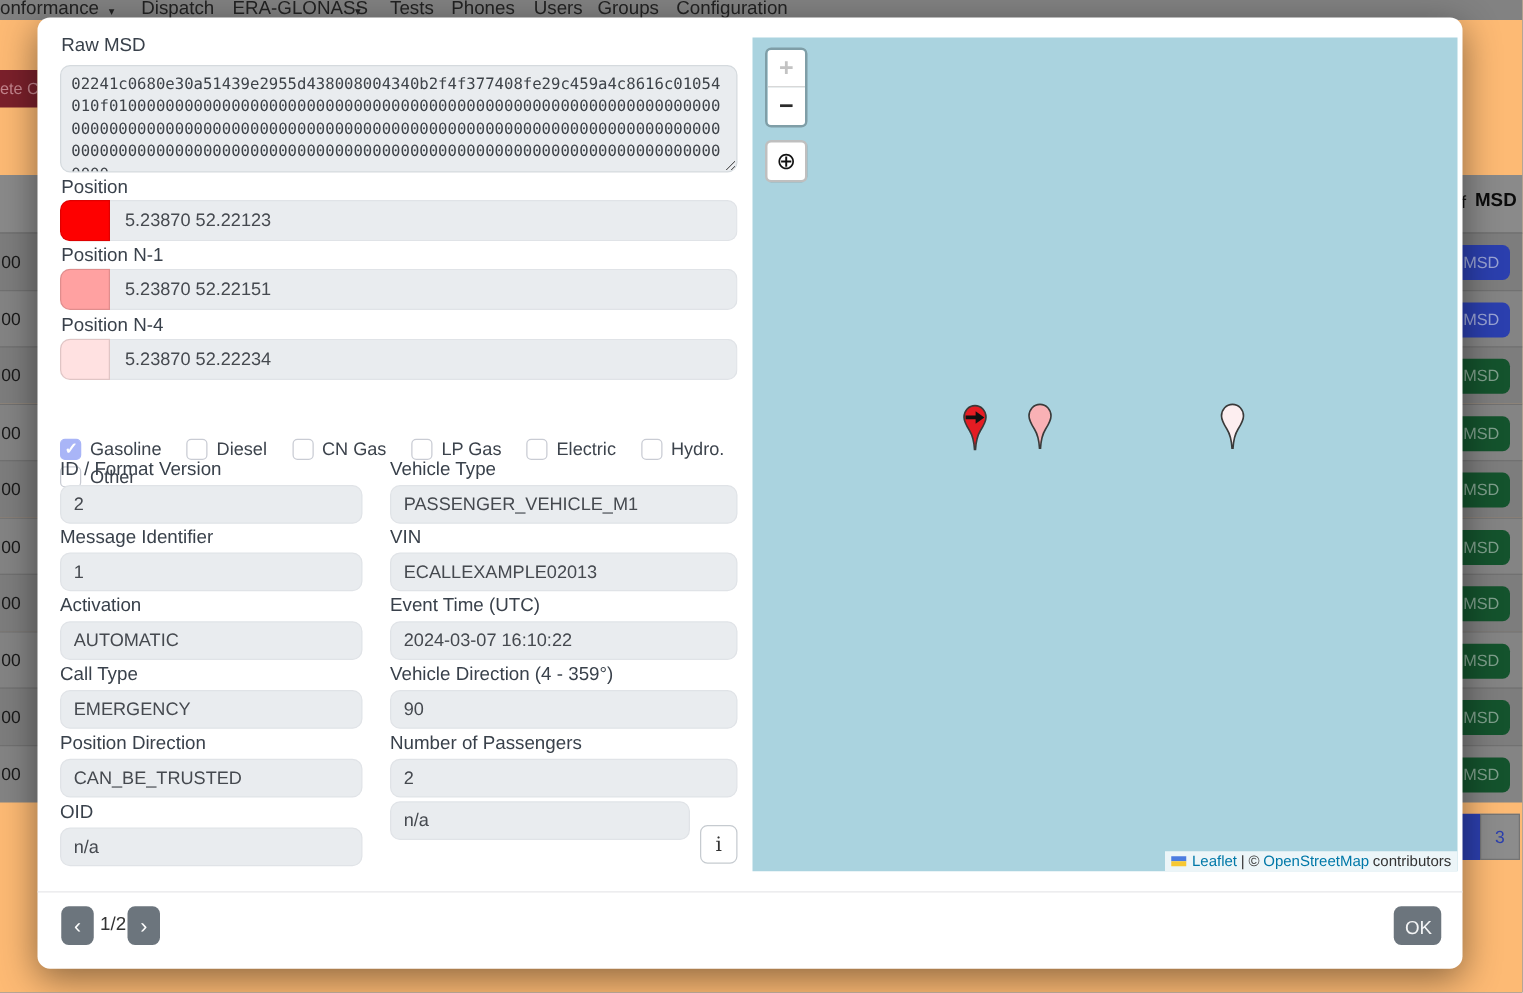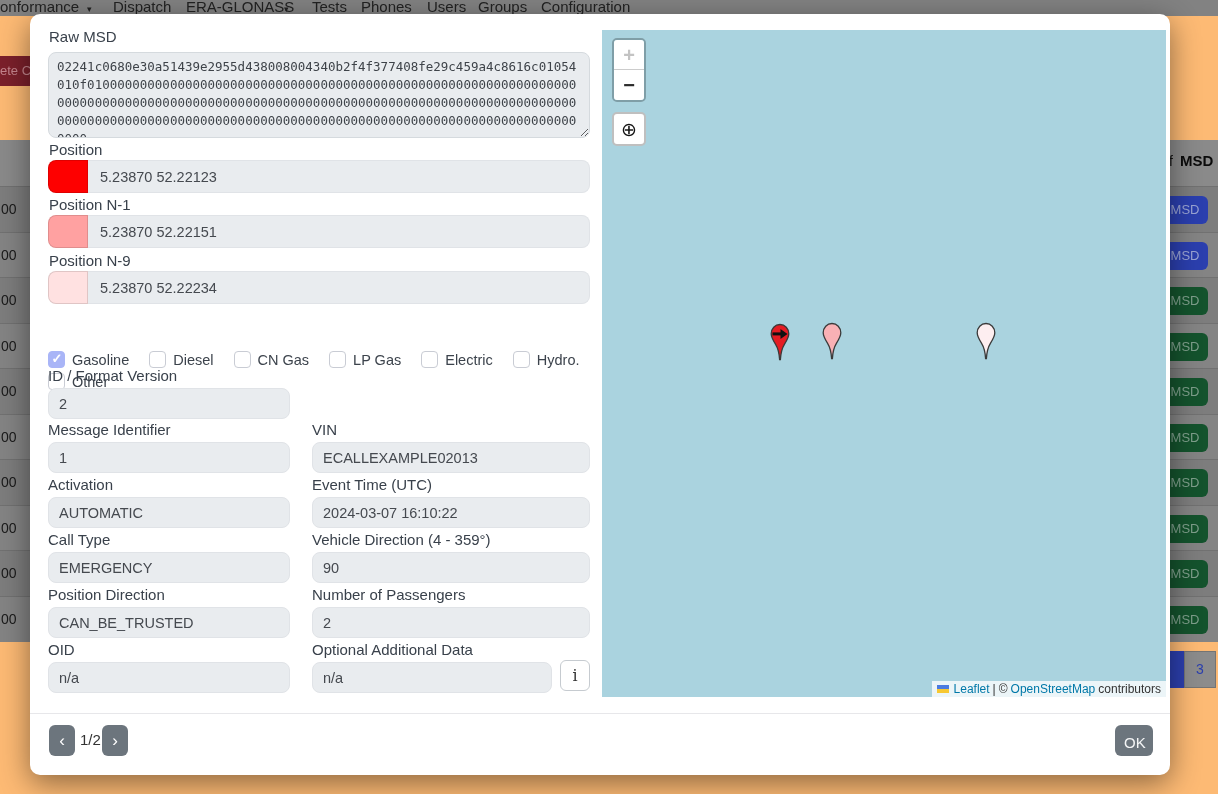--- a/index.html
+++ b/index.html
@@ -156,21 +156,21 @@
       <div class="swatch" style="background:#fe0000"></div>
       <input readonly="" value="5.23870 52.22123" style="">
     </div>
 
     <div class="lbl" style="left:19px;top:182px">Position N-1</div>
     <div class="pos-field" style="top:201px">
       <div class="swatch" style="background:#ffa1a1"></div>
       <input readonly="" value="5.23870 52.22151" style="">
     </div>
 
-    <div class="lbl" style="left:19px;top:238px">Position N-9</div>
+    <div class="lbl" style="left:19px;top:238px">Position N-4</div>
     <div class="pos-field" style="top:257px">
       <div class="swatch" style="background:#ffe1e1"></div>
       <input readonly="" value="5.23870 52.22234" style="">
     </div>
 
     <div class="fuel">
       <label class="fuel-item">
           <span class="cb checked"></span>
           <span>Gasoline</span>
         </label>
@@ -197,20 +197,24 @@
       <label class="fuel-item">
           <span class="cb"></span>
           <span>Other</span>
         </label>
     </div>
 
     <div class="field" style="left:18px;top:353px;width:242px">
       <div class="flabel">ID / Format Version</div>
       <input readonly="" value="2" style="">
     </div>
+    <div class="field" style="left:282px;top:353px;width:278px">
+      <div class="flabel">Vehicle Type</div>
+      <input readonly="" value="PASSENGER_VEHICLE_M1" style="">
+    </div>
 
     <div class="field" style="left:18px;top:407px;width:242px">
       <div class="flabel">Message Identifier</div>
       <input readonly="" value="1" style="">
     </div>
     <div class="field" style="left:282px;top:407px;width:278px">
       <div class="flabel">VIN</div>
       <input readonly="" value="ECALLEXAMPLE02013" style="">
     </div>
 
@@ -239,21 +243,20 @@
     <div class="field" style="left:282px;top:572px;width:278px">
       <div class="flabel">Number of Passengers</div>
       <input readonly="" value="2" style="">
     </div>
 
     <div class="field" style="left:18px;top:627px;width:242px">
       <div class="flabel">OID</div>
       <input readonly="" value="n/a" style="">
     </div>
     <div class="field oad" style="left:282px;top:627px;width:278px;height:50px">
-      <div class="flabel">Optional Additional Data</div>
       <input readonly="" value="n/a" style="">
       <button class="info-btn">i</button>
     </div>
 
     <div class="map">
       <div class="zoomctl">
         <button class="zin">+</button>
         <button class="zout">−</button>
       </div>
       <button class="locate">⊕</button>

